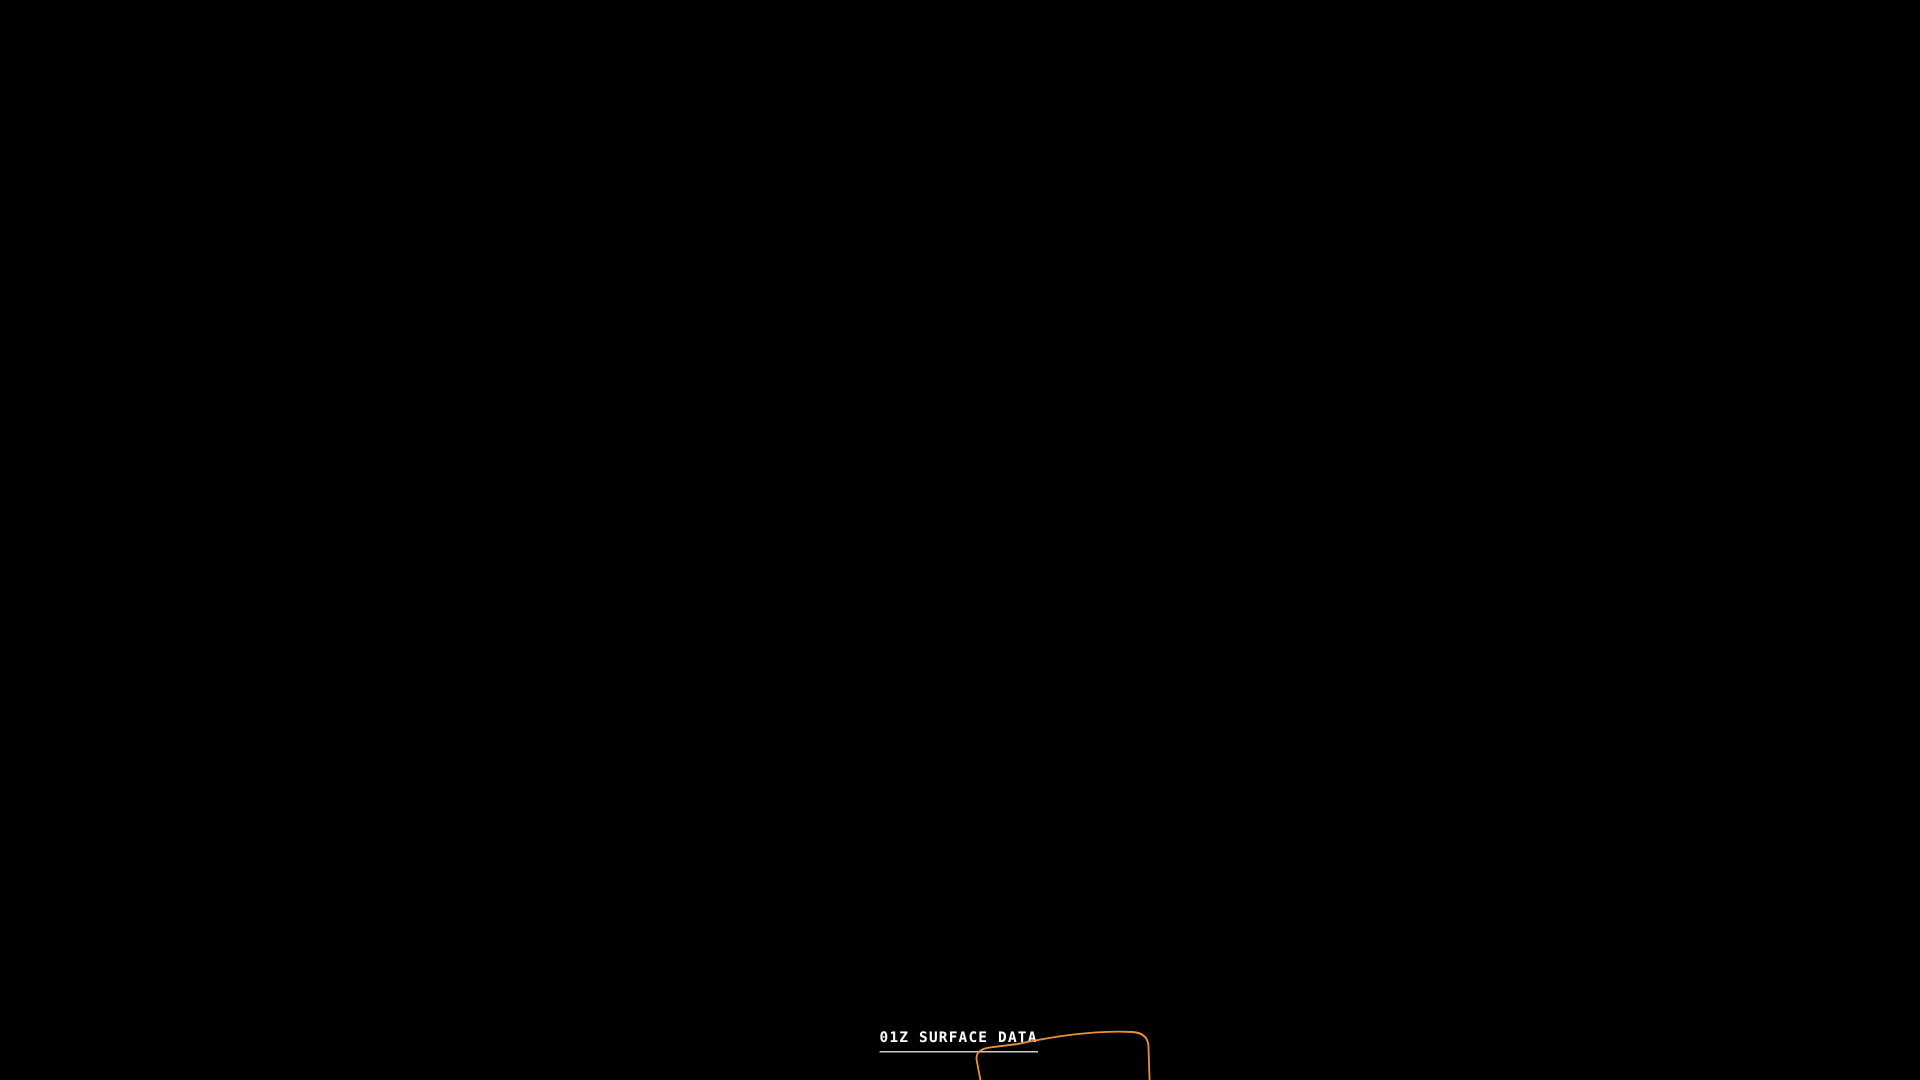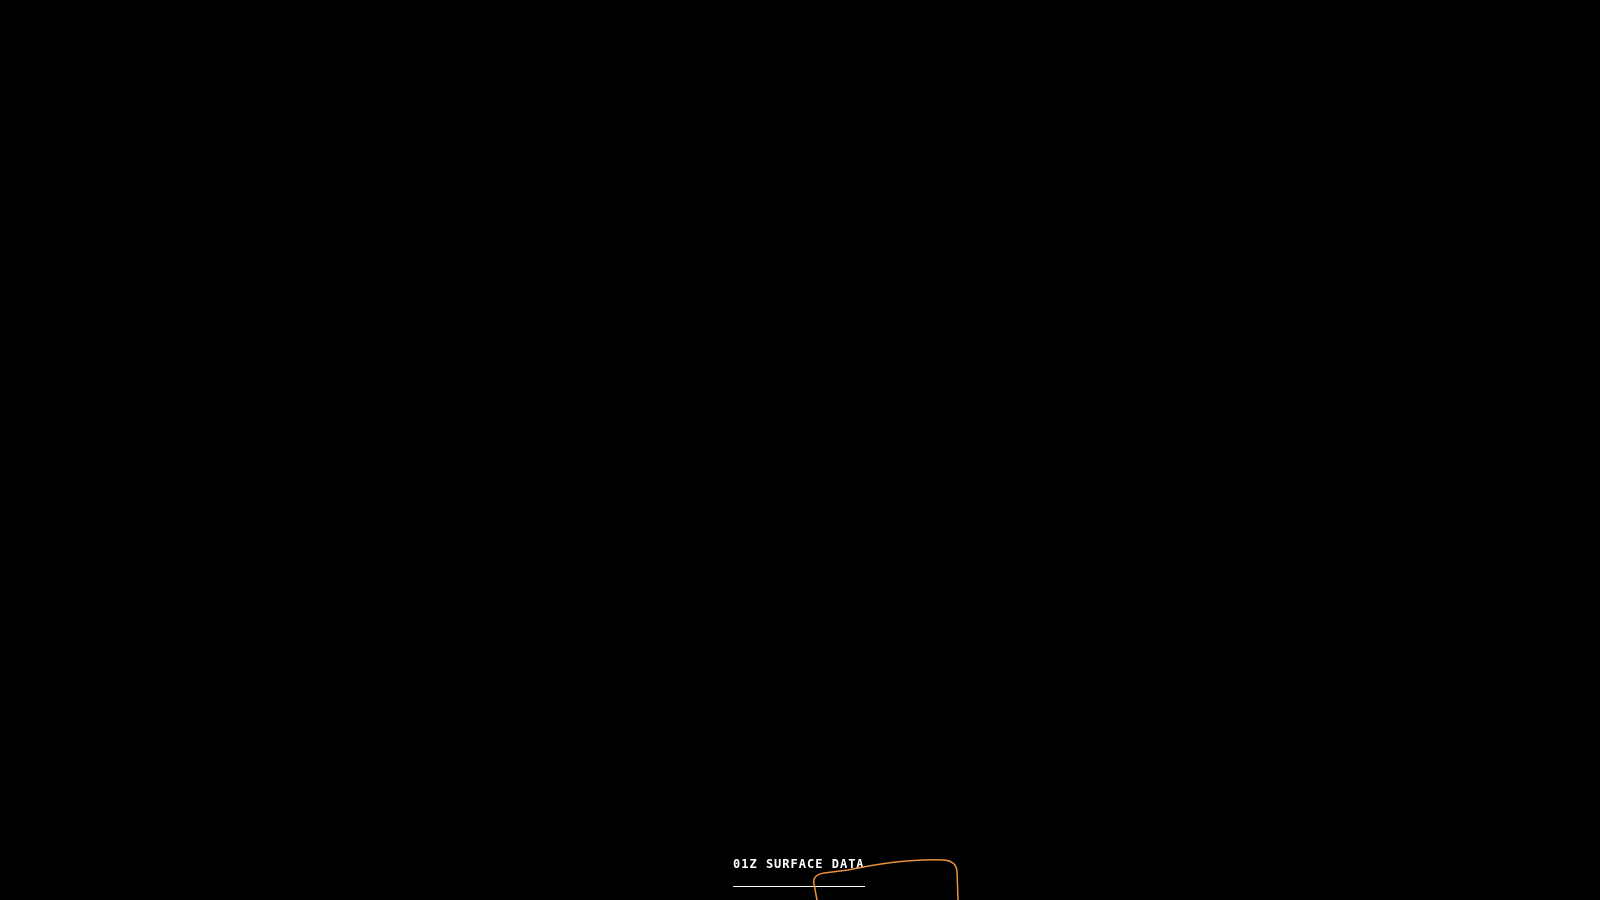--- a/index.html
+++ b/index.html
@@ -20,21 +20,21 @@
   .map-label {
     position: absolute;
     left: 733px;
     top: 857px;
     color: #ffffff;
     font-size: 12px;
     font-weight: bold;
     letter-spacing: 1px;
     white-space: nowrap;
     border-bottom: 1px solid #ffffff;
-    padding-bottom: 15px;
+    padding-bottom: 5px;
   }
   svg.map-overlay {
     position: absolute;
     left: 0;
     top: 0;
     width: 1600px;
     height: 900px;
     pointer-events: none;
   }
 </style>

